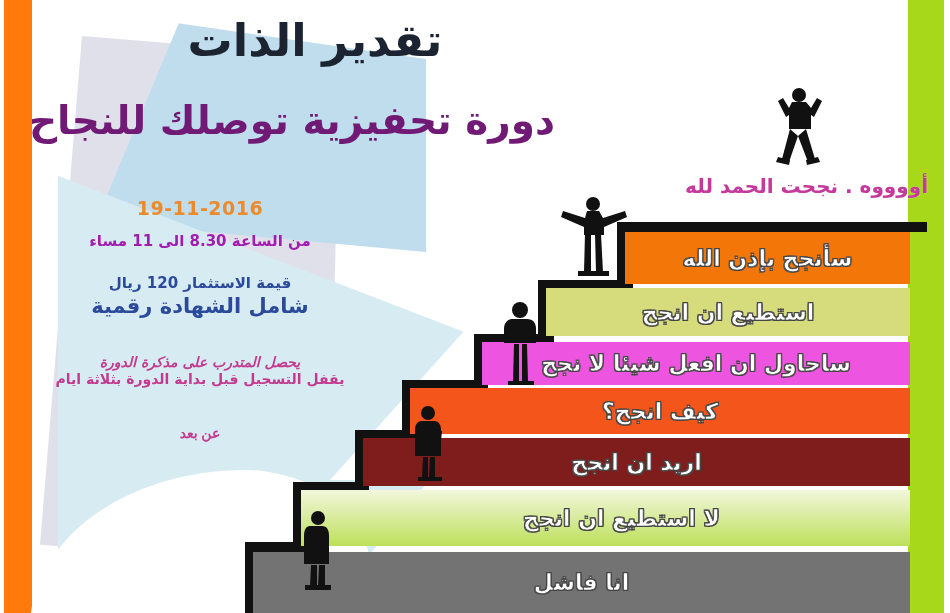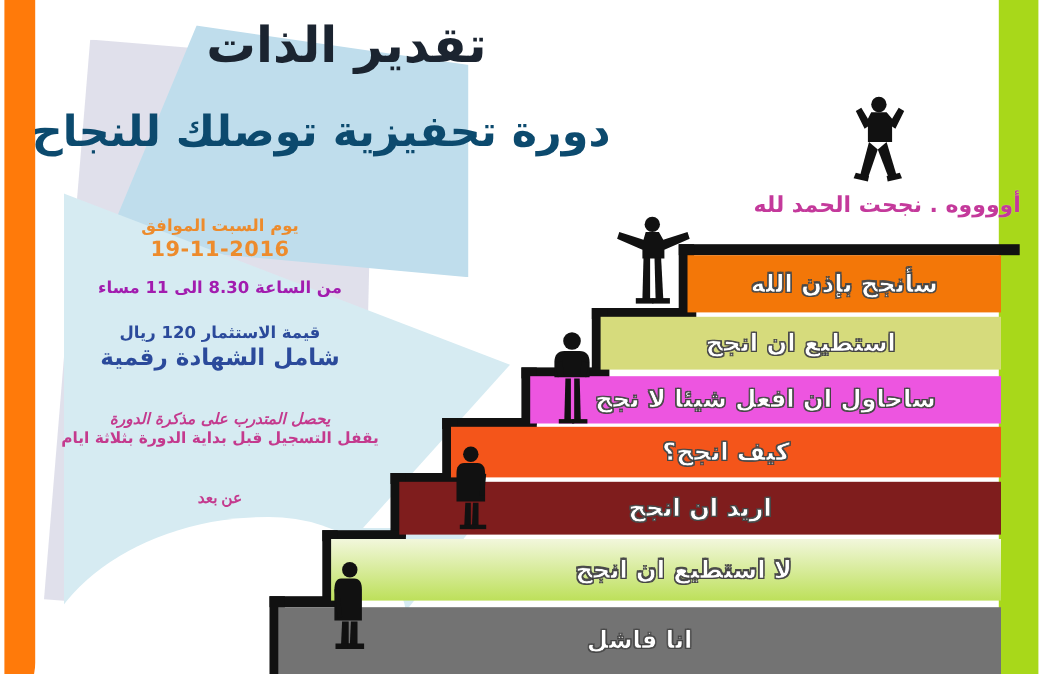--- a/index.html
+++ b/index.html
@@ -139,24 +139,23 @@
   <div class="rail-right" style="background: rgb(168, 216, 26);"></div>
 
   <div class="bg-shape bg-lilac"></div>
   <div class="bg-shape bg-blue-tall"></div>
   <div class="bg-shape bg-blue-fan"></div>
   <div class="bg-shape bg-white-top"></div>
   <div class="bg-shape bg-white-arc"></div>
   <div class="bg-shape bg-white-wedge"></div>
 
   <div class="title-main" style="color: rgb(27, 36, 48);">تقدير الذات</div>
-  <div class="title-sub" style="color: #0c4a6e;">دورة تحفيزية توصلك للنجاح</div>
+  <div class="title-sub" style="color: #701a75;">دورة تحفيزية توصلك للنجاح</div>
 
   <div class="info-col">
-    <div class="info-line ln-day" style="color: rgb(237, 139, 44);">يوم السبت الموافق</div>
     <div class="info-line ln-date" style="color: rgb(237, 139, 44);">19-11-2016</div>
     <div class="info-line ln-time" style="color: #a21caf;">من الساعة 8.30 الى 11 مساء</div>
     <div class="info-line ln-price" style="color: rgb(43, 74, 155);">قيمة الاستثمار 120 ريال</div>
     <div class="info-line ln-cert" style="color: rgb(43, 74, 155);">شامل الشهادة رقمية</div>
     <div class="info-line ln-note1" style="color: rgb(196, 58, 142); font-style: italic;">يحصل المتدرب على مذكرة الدورة</div>
     <div class="info-line ln-note2" style="color: rgb(196, 58, 142);">يقفل التسجيل قبل بداية الدورة بثلاثة ايام</div>
     <div class="info-line ln-remote" style="color: rgb(196, 58, 142); font-family: Liberation Serif, serif;">عن بعد</div>
   </div>
 
   <div class="caption-success" style="color: rgb(196, 57, 155);">أووووه . نجحت الحمد لله</div>

